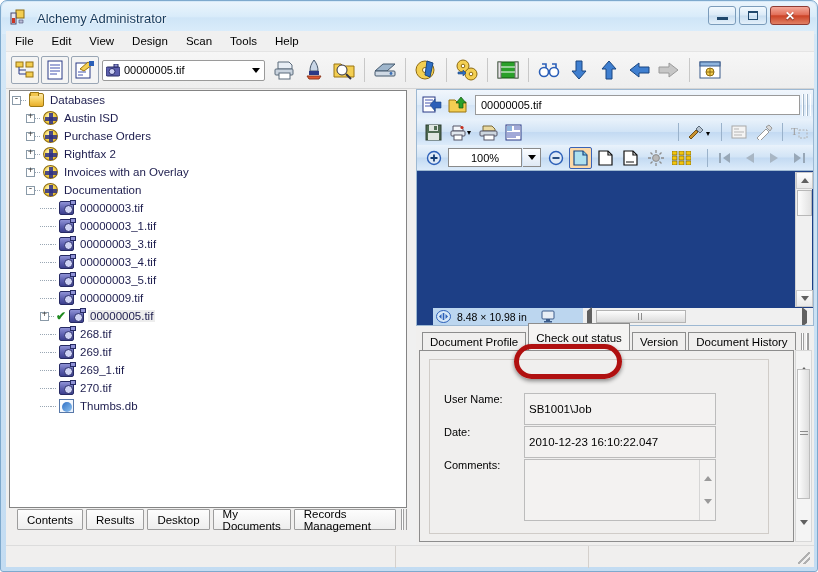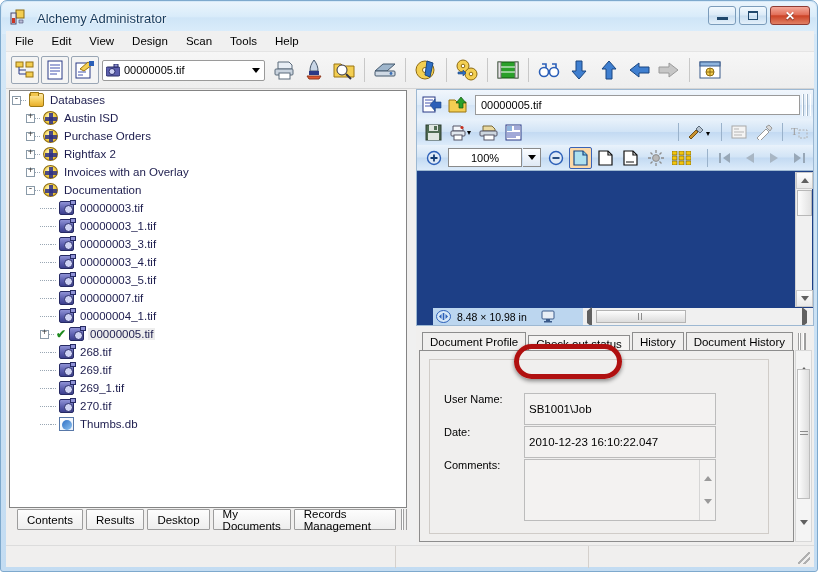--- a/index.html
+++ b/index.html
@@ -267,21 +267,21 @@
   #tabhost {
     position:absolute; left:0; top:238px; width:398px; height:218px;
     background:#f0efee;
   }
   #tabstrip { position:absolute; left:6px; top:4px; height:20px; display:flex; align-items:flex-end;}
   .rtab {
     height:19px; padding:0 7px; margin-right:2px;
     background:#f0efee; border:1px solid #8d8d8d; border-bottom:none;
     display:flex;align-items:center; font-size:11.5px; color:#000;
   }
-  .rtab.sel { background:#f5f4f3; height:16px; }
+  .rtab.sel { background:#f5f4f3; height:28px; }
   #tabstrip .grip2 {
     width:8px; height:18px; margin-left:3px;
     background:repeating-linear-gradient(to right,#ffffff 0 1px,#a0a0a0 1px 2px,transparent 2px 4px);
     border-left:1px solid #9d9d9d; border-right:1px solid #9d9d9d;
   }
   #tabpage {
     position:absolute; left:3px; top:23px; width:375px; height:192px;
     background:#f0efee; border:1px solid #8d8d8d;
   }
   #groupbox {
@@ -623,28 +623,21 @@
             <span class="dots" style="width: 11px;"></span>
             <span class="dots" style="width: 5px;"></span>
             <span class="ic tif" style="margin-left: 3px;"></span>
             <span class="lbl">00000003_5.tif</span>
           </div>
           <div class="trow">
             <span class="ind" style="width: 28px;"></span>
             <span class="dots" style="width: 11px;"></span>
             <span class="dots" style="width: 5px;"></span>
             <span class="ic tif" style="margin-left: 3px;"></span>
-            <span class="lbl">00000007.tif</span>
-          </div>
-          <div class="trow">
-            <span class="ind" style="width: 28px;"></span>
-            <span class="dots" style="width: 11px;"></span>
-            <span class="dots" style="width: 5px;"></span>
-            <span class="ic tif" style="margin-left: 3px;"></span>
-            <span class="lbl">00000004_1.tif</span>
+            <span class="lbl">00000009.tif</span>
           </div>
           <div class="trow sel">
             <span class="ind" style="width: 28px;"></span>
             <span class="expander">
               <i>+</i>
             </span>
             <span class="dots" style="width: 5px;"></span>
             <span class="check">✔</span>
             <span class="ic tif" style="margin-left: 3px;"></span>
             <span class="lbl">00000005.tif</span>
@@ -908,21 +901,21 @@
             <span style="flex:1"></span>
             <span style="margin:0 6px;"><span class="tri-rt"></span></span>
           </div>
         </div>
       </div>
 
       <div id="tabhost">
         <div id="tabstrip">
           <div class="rtab">Document Profile</div>
           <div class="rtab sel">Check out status</div>
-          <div class="rtab">History</div>
+          <div class="rtab">Version</div>
           <div class="rtab">Document History</div>
           <div class="grip2"></div>
         </div>
 
         <div id="tabpage">
           <div id="groupbox">
 
             <div class="frow" style="left:14px; top:33px;">
               <span class="flabel">User Name:</span>
               <span class="ftext" style="width:192px;">SB1001\Job</span>

